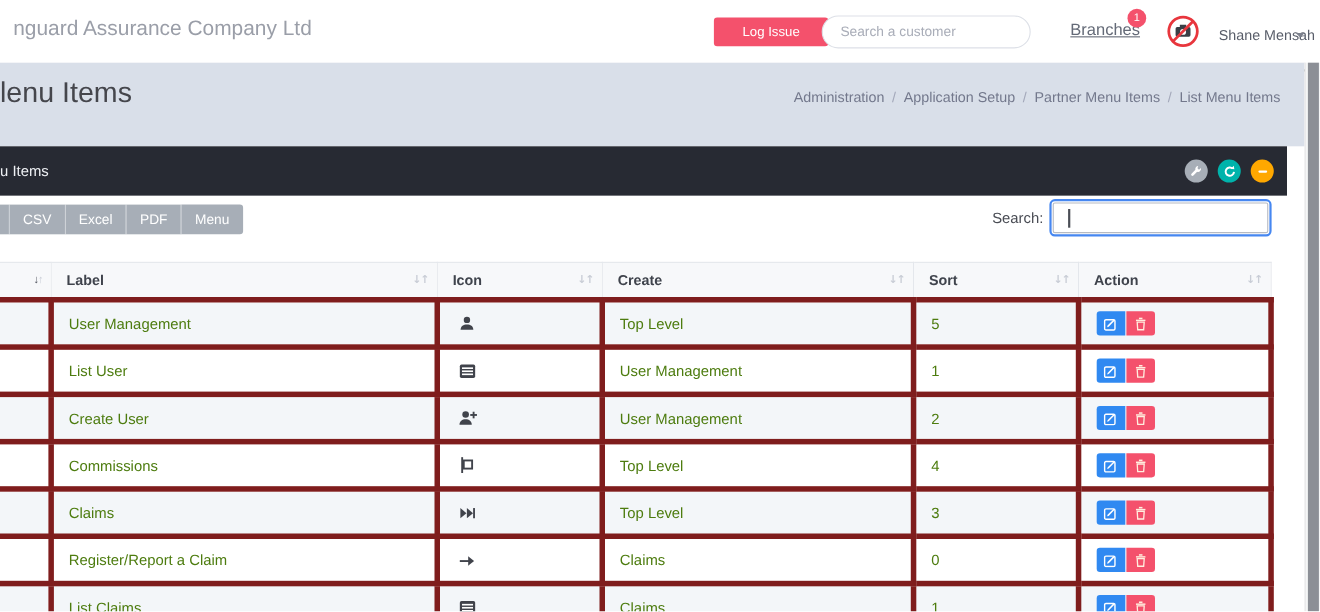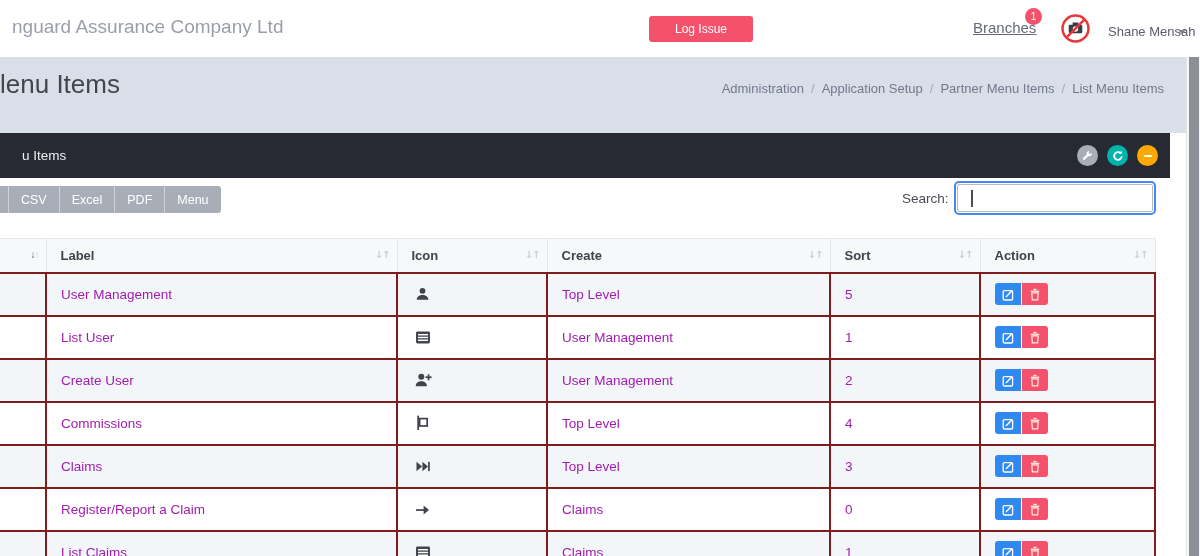--- a/index.html
+++ b/index.html
@@ -20,40 +20,40 @@
 
   
   #subheader{position:absolute;left:0;top:57px;width:1186px;height:76px;background:#d9dfe9;}
   .page-title{position:absolute;left:0;top:12px;font-size:26px;font-weight:500;color:#45464c;white-space:nowrap;}
   .breadcrumb{position:absolute;right:22px;top:24px;font-size:13px;color:#73788c;white-space:nowrap;}
   .bc-link{cursor:pointer;}
   .bc-sep{color:#a3a8ba;margin:0 7px;}
 
   
   #portlet-head{position:absolute;left:0;top:133px;width:1170px;height:45px;background:#272a33;}
-  .portlet-title{position:absolute;left:0;top:15px;font-size:13.5px;color:#eef0f4;white-space:nowrap;margin-left:22px;}
+  .portlet-title{position:absolute;left:0;top:15px;font-size:13.5px;color:#eef0f4;white-space:nowrap;}
   .tools{position:absolute;right:12px;top:12px;display:flex;gap:9px;}
   .tool{width:21px;height:21px;border-radius:50%;display:flex;align-items:center;justify-content:center;cursor:pointer;}
 
   #portlet-body{position:absolute;left:0;top:178px;width:1170px;height:378px;background:#fff;padding-left:21px;}
 
   .export-group{position:absolute;left:0;top:8px;display:flex;}
   .exp-btn{height:27px;background:#a7aeb7;color:#fff;border:none;font-size:12.5px;padding:0 12px;cursor:pointer;border-right:1px solid rgba(255,255,255,.45);}
   .exp-btn.clipped{width:9px;padding:0;}
   .exp-btn:last-child{border-right:none;border-radius:0 3px 3px 0;}
 
   .search-label{position:absolute;left:902px;top:13px;font-size:13.5px;color:#494c54;}
   .dt-search{position:absolute;left:957px;top:6px;width:196px;height:28px;border:1px solid #b6bac2;border-radius:2px;outline:2px solid #4687f1;outline-offset:1px;padding:0 10px;font-size:13px;color:#444;}
   .fake-caret{position:absolute;left:971px;top:12px;width:1.5px;height:17px;background:#4a4d55;}
 
   
   table.dt{position:absolute;left:0;top:60px;width:1155px;border-collapse:collapse;table-layout:fixed;}
   .dt th{height:34px;background:#f7f8fa;border:1px solid #e4e7ec;text-align:left;font-size:13px;font-weight:700;color:#3f434c;padding:0 24px 0 14px;position:relative;cursor:pointer;}
   .dt th:first-child,.dt td:first-child{border-left:none;}
-  .dt td{height:43px;border:2px solid #7f1d1d;font-size:13.5px;color:#a21caf;padding:0 8px 0 14px;overflow:hidden;white-space:nowrap;}
+  .dt td{height:43px;border:5px solid #7f1d1d;font-size:13.5px;color:#4d7c0f;padding:0 8px 0 14px;overflow:hidden;white-space:nowrap;}
   .dt tr.odd td{background:#f3f6f9;}
   .sorters{position:absolute;right:7px;top:10px;font-size:10px;letter-spacing:-1px;color:#c9cdd6;font-family:"DejaVu Sans",sans-serif;}
   .sorters .active{color:#565a64;}
   .icon-cell svg{margin-left:3px;vertical-align:middle;}
   .act-wrap{display:flex;}
   .act-btn{width:26px;height:22px;border:none;display:flex;align-items:center;justify-content:center;cursor:pointer;}
   .act-edit{background:#3089f1;border-radius:3px 0 0 3px;}
   .act-del{background:#f4516c;border-radius:0 3px 3px 0;margin-left:1px;}
 
   
@@ -61,20 +61,21 @@
   #scrollbar .thumb{position:absolute;left:2px;top:0;width:10px;height:499px;background:#8c8f96;cursor:pointer;}
 </style>
 </head>
 <body>
 
 <div id="app">
 
   <header id="topbar">
     <div class="brand">nguard Assurance Company Ltd</div>
     <button class="log-issue">Log Issue</button>
+    <input class="cust-search" placeholder="Search a customer" style="">
     <div class="branches">Branches</div>
     <div class="branch-badge">1</div>
     <div class="avatar">
       <svg width="31" height="31" viewBox="0 0 32 32">
         <circle cx="16" cy="16" r="13.4" fill="none" stroke="#e8363d" stroke-width="2.6"></circle>
         <rect x="9" y="12" width="14" height="9" rx="1.5" fill="#3a3f46"></rect>
         <rect x="13" y="9.8" width="6" height="3" fill="#3a3f46"></rect>
         <circle cx="16" cy="16.5" r="2.8" fill="#fff"></circle>
         <line x1="25.4" y1="6.6" x2="6.6" y2="25.4" stroke="#e8363d" stroke-width="2.6"></line>
       </svg>

